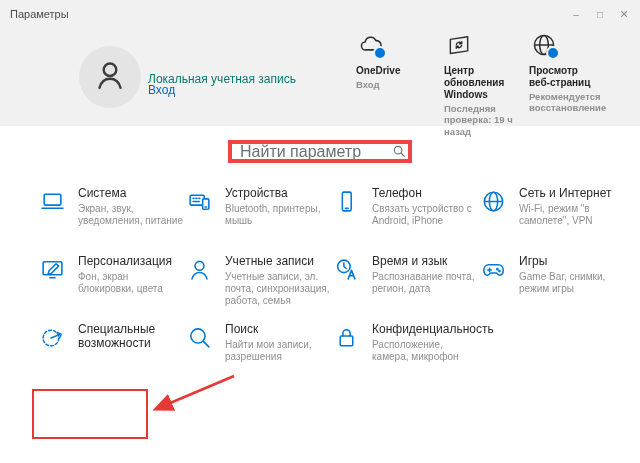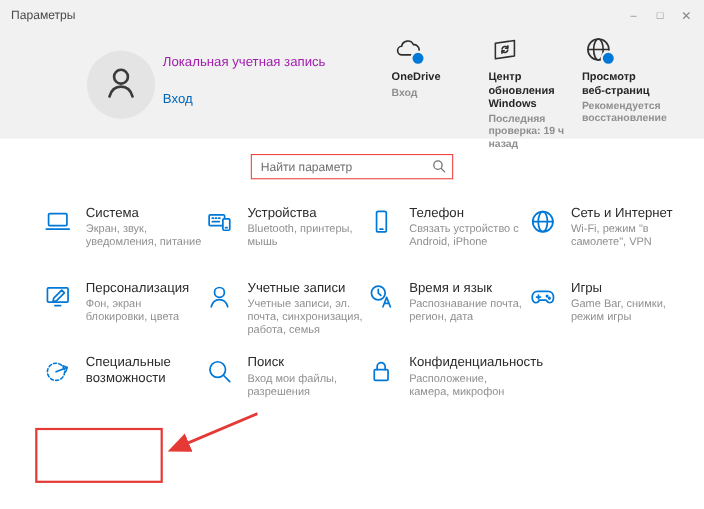--- a/index.html
+++ b/index.html
@@ -14,34 +14,34 @@
   .titlebar{position:absolute;left:0;top:0;width:640px;height:28px;}
   .win-title{position:absolute;left:10px;top:8px;font-size:11px;color:#4a4a4a;}
   .win-controls{position:absolute;right:4px;top:0;height:28px;display:flex;align-items:center;}
   .win-btn{width:24px;height:28px;display:flex;align-items:center;justify-content:center;
     font-size:10px;color:#8a8a8a;cursor:default;}
   .win-btn.close{font-size:11px;}
   
   .avatar{position:absolute;left:79px;top:46px;width:62px;height:62px;border-radius:50%;
     background:#e4e4e4;display:flex;align-items:center;justify-content:center;color:#3b3b3b;}
   .avatar svg{width:36px;height:36px;}
-  .account-name{position:absolute;left:148px;top:49px;font-size:12px;color:#a21caf;}
+  .account-name{position:absolute;left:148px;top:72px;font-size:12px;color:#0f766e;}
   .account-signin{position:absolute;left:148px;top:83px;font-size:12px;color:#0067b8;cursor:pointer;}
   
   .status-item{position:absolute;top:32px;width:86px;font-weight:bold;}
   .status-icon{position:relative;width:26px;height:26px;margin-left:2px;color:#2f2f2f;}
   .status-icon svg{width:26px;height:26px;}
   .badge-dot{position:absolute;right:-3px;bottom:-2px;width:10px;height:10px;border-radius:50%;
     background:#0078d7;border:2px solid #f1f1f1;box-sizing:content-box;}
   .status-label{margin-top:7px;font-size:10px;line-height:1.2;color:#262626;width:72px;}
   .status-sub{margin-top:2px;font-size:9.5px;line-height:1.2;color:#8f8f8f;width:72px;}
   
   .search-wrap{position:absolute;left:228px;top:140px;width:184px;height:23px;}
-  .search-input{width:100%;height:100%;box-sizing:border-box;border:1px solid #ef4444;background:#fff;
-    font-family:"Liberation Sans",sans-serif;font-size:11px;color:#333;padding:0 24px 0 8px;outline:none;}
+  .search-input{width:100%;height:100%;box-sizing:border-box;border:4px solid #ef4444;background:#fff;
+    font-family:"Liberation Sans",sans-serif;font-size:16px;color:#333;padding:0 24px 0 8px;outline:none;}
   .search-input::placeholder{color:#6f6f6f;}
   .search-glyph{position:absolute;right:6px;top:4px;width:14px;height:14px;color:#6f6f6f;pointer-events:none;}
   .search-glyph svg{width:14px;height:14px;}
   
   .tiles{position:absolute;left:40px;top:186px;width:588px;display:grid;
     grid-template-columns:repeat(4,147px);grid-auto-rows:68px;}
   .tile{display:flex;align-items:flex-start;cursor:pointer;}
   .tile-icon{flex:0 0 26px;margin-top:3px;color:#0078d7;}
   .tile-icon svg{width:25px;height:25px;}
   .tile-text{margin-left:12px;width:108px;}
@@ -217,21 +217,21 @@
           <div class="tile-label">Специальные возможности</div>
         </div>
       </div>
       <div class="tile">
         <div class="tile-icon"><svg viewBox="0 0 24 24" fill="none" stroke="currentColor" stroke-width="1.5" stroke-linecap="round" stroke-linejoin="round">
             <circle cx="10.5" cy="10.5" r="6.8"></circle>
             <path d="M15.7 15.7L21 21"></path>
           </svg></div>
         <div class="tile-text">
           <div class="tile-label">Поиск</div>
-          <div class="tile-sub">Вход мои файлы, разрешения</div>
+          <div class="tile-sub">Найти мои записи, разрешения</div>
         </div>
       </div>
       <div class="tile">
         <div class="tile-icon"><svg viewBox="0 0 24 24" fill="none" stroke="currentColor" stroke-width="1.5" stroke-linecap="round" stroke-linejoin="round">
             <rect x="6" y="10.5" width="12" height="9.5" rx="1"></rect>
             <path d="M8.5 10.5V8a3.5 3.5 0 0 1 7 0v2.5"></path>
           </svg></div>
         <div class="tile-text">
           <div class="tile-label">Конфиденциальность</div>
           <div class="tile-sub">Расположение, камера, микрофон</div>

